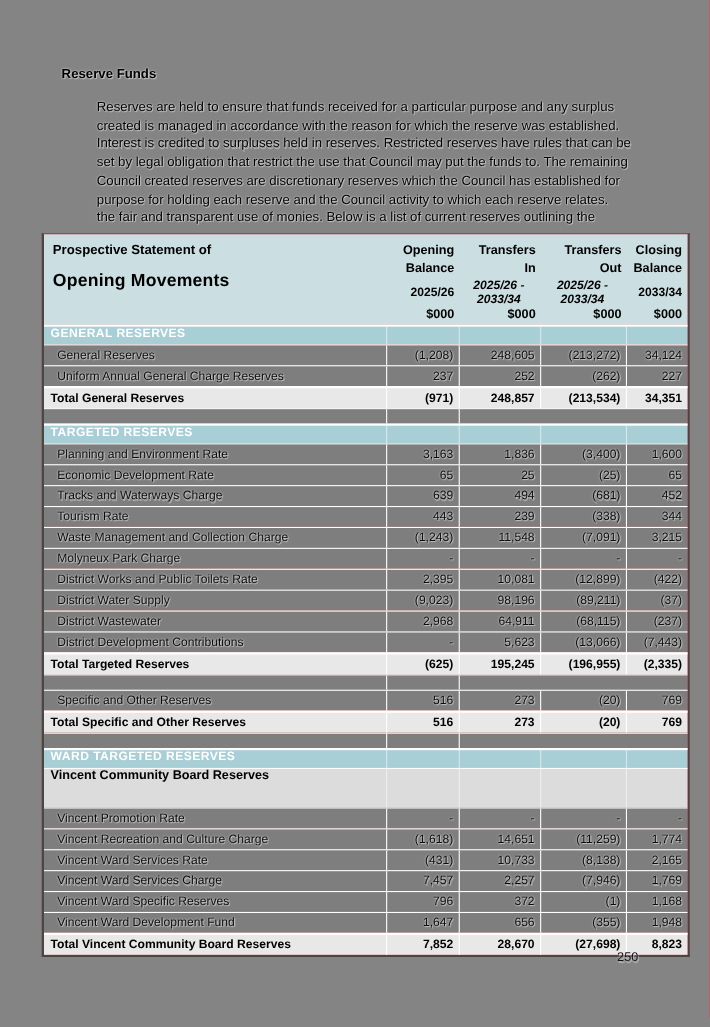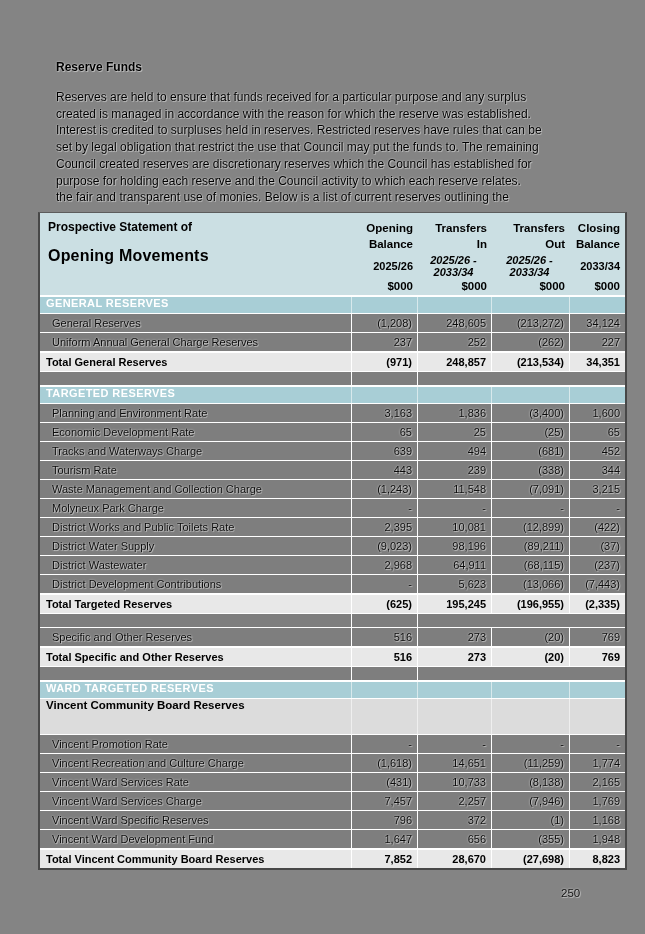--- a/index.html
+++ b/index.html
@@ -10,21 +10,21 @@
     font-family: "Liberation Sans", "DejaVu Sans", sans-serif;
     color: #000;
     overflow: hidden;
   }
   .halo { text-shadow: 0 0 2px rgba(255,255,255,.75), 1px 1px 0 rgba(255,255,255,.35); }
 
   
   .intro { position: absolute; left: 56px; top: 60px; width: 580px; }
   .intro-heading { font-size: 12px; font-weight: bold; margin-bottom: 15px; }
   .intro-para { font-size: 12px; }
-  .intro-para div { line-height: 16.7px; white-space: nowrap; }
+  .intro-para div { line-height: 16.7px; white-space: nowrap; margin-left: 32px; }
 
   
   .rtable {
     position: absolute; left: 38px; top: 212px; width: 589px;
     border-left: 2px solid #474747; border-right: 2px solid #474747;
     border-bottom: 2px solid #474747; border-top: 1px solid #5c5c5c;
     background: #ef4444;
   }
   .thead { display: flex; height: 82px; background: #cbdfe3; }
   .th-label { width: 312px; padding: 7px 0 0 8px; }
@@ -66,21 +66,21 @@
   .row.subheader { height: 36px; background: #dcdcdc; font-weight: bold; }
   .row.subheader .lbl { padding-left: 6px; font-size: 11.5px; }
   .row.subheader .bandcell, .row.subheader .cl { height: 100%; border-right: 1px solid rgba(255,255,255,.55); }
   .row.subheader .c4 { border-right: none; }
 
   .row.spacer { height: 14px; background: #7e7e7e; }
   .row.spacer .cl, .row.spacer .spsep { height: 100%; }
   .row.spacer .cl { border-right: 1px solid #fff; }
   .row.spacer .spsep { border-right: 1px solid #fff; }
 
-  .pagenum { position: absolute; left: 561px; top: 887px; font-size: 11.5px; color: #111; }
+  .pagenum { position: absolute; left: 561px; top: 865px; font-size: 11.5px; color: #111; }
 </style>
 </head>
 <body>
 
 <div class="page">
 
   <div class="intro">
     <div class="intro-heading halo">Reserve Funds</div>
     <div class="intro-para halo">
         <div>Reserves are held to ensure that funds received for a particular purpose and any surplus</div>

